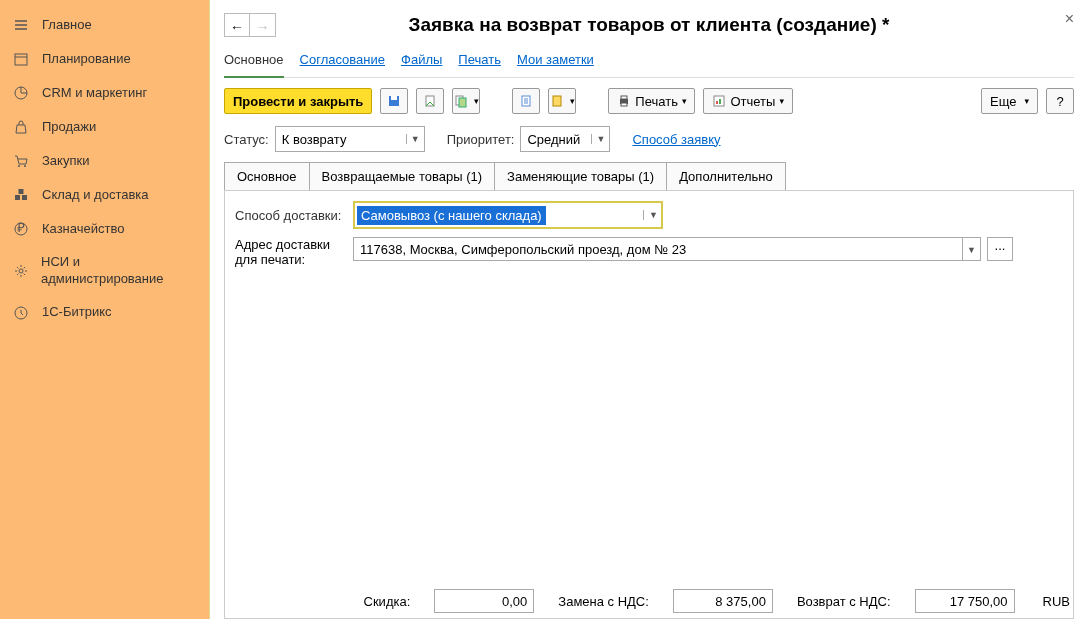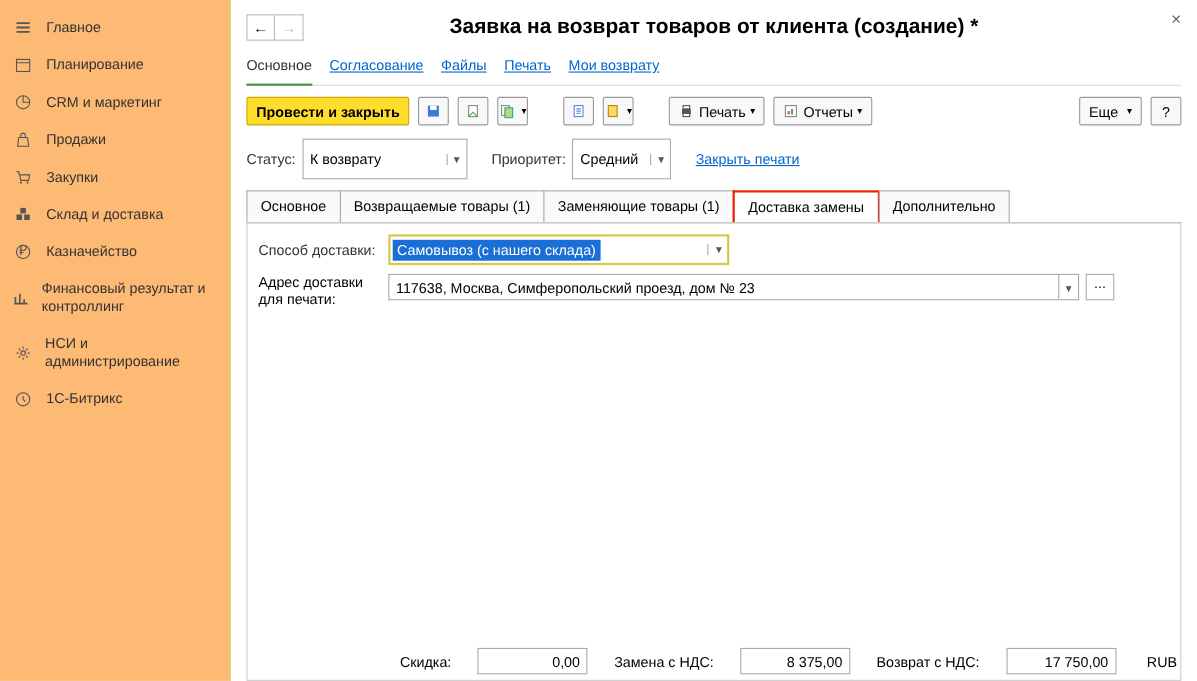--- a/index.html
+++ b/index.html
@@ -17,21 +17,21 @@
 .nav-tabs { display: flex; gap: 16px; padding: 10px 0 8px 0; border-bottom: 1px solid #ddd; }
 .nav-tab { color: #0066cc; cursor: pointer; padding: 2px 0; }
 .nav-tab.act { color: #333; border-bottom: 2px solid #4b914b; margin-bottom: -9px; padding-bottom: 7px; }
 .toolbar { display: flex; align-items: center; gap: 8px; padding: 10px 0 8px 0; }
 .btn { border: 1px solid #999; background: #f8f8f8; height: 26px; padding: 0 8px; display: inline-flex; align-items: center; gap: 4px; cursor: pointer; border-radius: 2px; }
 .btn.yellow { background: #ffdd2d; border-color: #c8a800; font-weight: bold; }
 .btn.icon-only { width: 28px; padding: 0; justify-content: center; }
 .spacer { flex: 1; }
 .status-row { display: flex; align-items: center; gap: 6px; padding: 4px 0 10px 0; }
 .label { color: #333; }
-.select { border: 1px solid #aaa; height: 37px; display: inline-flex; align-items: center; background: #fff; }
+.select { border: 1px solid #aaa; height: 26px; display: inline-flex; align-items: center; background: #fff; }
 .select-txt { padding: 0 6px; min-width: 100px; }
 .select-dd { width: 18px; border-left: 1px solid #aaa; text-align: center; font-size: 9px; color: #555; cursor: pointer; }
 .doc-tabs { display: flex; border-bottom: 1px solid #aaa; }
 .doc-tab { border: 1px solid #aaa; border-bottom: none; padding: 6px 12px; margin-right: -1px; background: #fafafa; cursor: pointer; }
 .doc-tab.sel { background: #fff; }
 .doc-tab.red { border: 2px solid #e20; border-bottom: none; }
 .form-row { display: flex; align-items: center; margin-bottom: 8px; gap: 6px; }
 .form-lbl { width: 112px; text-align: left; color: #333; }
 .sel-box { border: 2px solid #d6c84a; height: 28px; display: inline-flex; align-items: center; }
 .sel-box .sel-val { background: #1a6fd6; color: #fff; padding: 2px 4px; margin: 2px; }
@@ -112,28 +112,20 @@
         <svg width="14" height="14" viewBox="0 0 14 14">
           <circle cx="7" cy="7" r="6" fill="none" stroke="#555"></circle>
           <text x="7" y="10" font-size="8" text-anchor="middle" fill="#555">₽</text>
         </svg>
       </span>
     <span>Казначейство</span>
   </div>
   <div class="sb-item">
     <span class="sb-icon">
         <svg width="14" height="14" viewBox="0 0 14 14">
-          <path d="M2 12V6m4 6V3m4 9V8m3 4H1" stroke="#555" stroke-width="1.5"></path>
-        </svg>
-      </span>
-    <span>Финансовый результат и контроллинг</span>
-  </div>
-  <div class="sb-item">
-    <span class="sb-icon">
-        <svg width="14" height="14" viewBox="0 0 14 14">
           <circle cx="7" cy="7" r="2" fill="none" stroke="#555"></circle>
           <path d="M7 1v2M7 11v2M1 7h2M11 7h2M3 3l1.4 1.4M9.6 9.6L11 11M11 3L9.6 4.4M4.4 9.6L3 11" stroke="#555"></path>
         </svg>
       </span>
     <span>НСИ и администрирование</span>
   </div>
   <div class="sb-item">
     <span class="sb-icon">
         <svg width="14" height="14" viewBox="0 0 14 14">
           <circle cx="7" cy="7" r="6" fill="none" stroke="#555"></circle>
@@ -150,21 +142,21 @@
       <div class="nav-btn">←</div>
       <div class="nav-btn" style="color:#bbb">→</div>
       <div class="title">Заявка на возврат товаров от клиента (создание) *</div>
       <div class="close-x">×</div>
     </div>
     <div class="nav-tabs">
       <div class="nav-tab act">Основное</div>
       <div class="nav-tab underline">Согласование</div>
       <div class="nav-tab underline">Файлы</div>
       <div class="nav-tab underline">Печать</div>
-      <div class="nav-tab underline">Мои возврату</div>
+      <div class="nav-tab underline">Мои заметки</div>
     </div>
     <div class="toolbar">
       <div class="btn yellow">Провести и закрыть</div>
       <div class="btn icon-only">
           <svg width="14" height="14" viewBox="0 0 14 14">
             <rect x="2" y="2" width="10" height="10" fill="#3a7bd5"></rect>
             <rect x="4" y="2" width="6" height="4" fill="#fff"></rect>
           </svg>
         </div>
       <div class="btn icon-only">
@@ -225,27 +217,26 @@
         <span class="select-txt" style="min-width:130px">К возврату</span>
         <span class="select-dd">▼</span>
       </div>
       <span style="width:10px"></span>
       <span class="label">Приоритет:</span>
       <div class="select">
         <span class="select-txt" style="min-width:70px">Средний</span>
         <span class="select-dd">▼</span>
       </div>
       <span style="width:10px"></span>
-      <span class="link underline">Закрыть печати</span>
+      <span class="link underline">Способ заявку</span>
     </div>
     <div class="doc-tabs">
       <div class="doc-tab">Основное</div>
       <div class="doc-tab">Возвращаемые товары (1)</div>
       <div class="doc-tab">Заменяющие товары (1)</div>
-      <div class="doc-tab sel red">Доставка замены</div>
       <div class="doc-tab">Дополнительно</div>
     </div>
   </div>
 
   <div class="body-area">
     <div class="form-row">
       <span class="form-lbl">Способ доставки:</span>
       <div class="sel-input-wrap">
         <div class="sel-box" style="flex:1">
           <span class="sel-val">Самовывоз (с нашего склада)</span>

